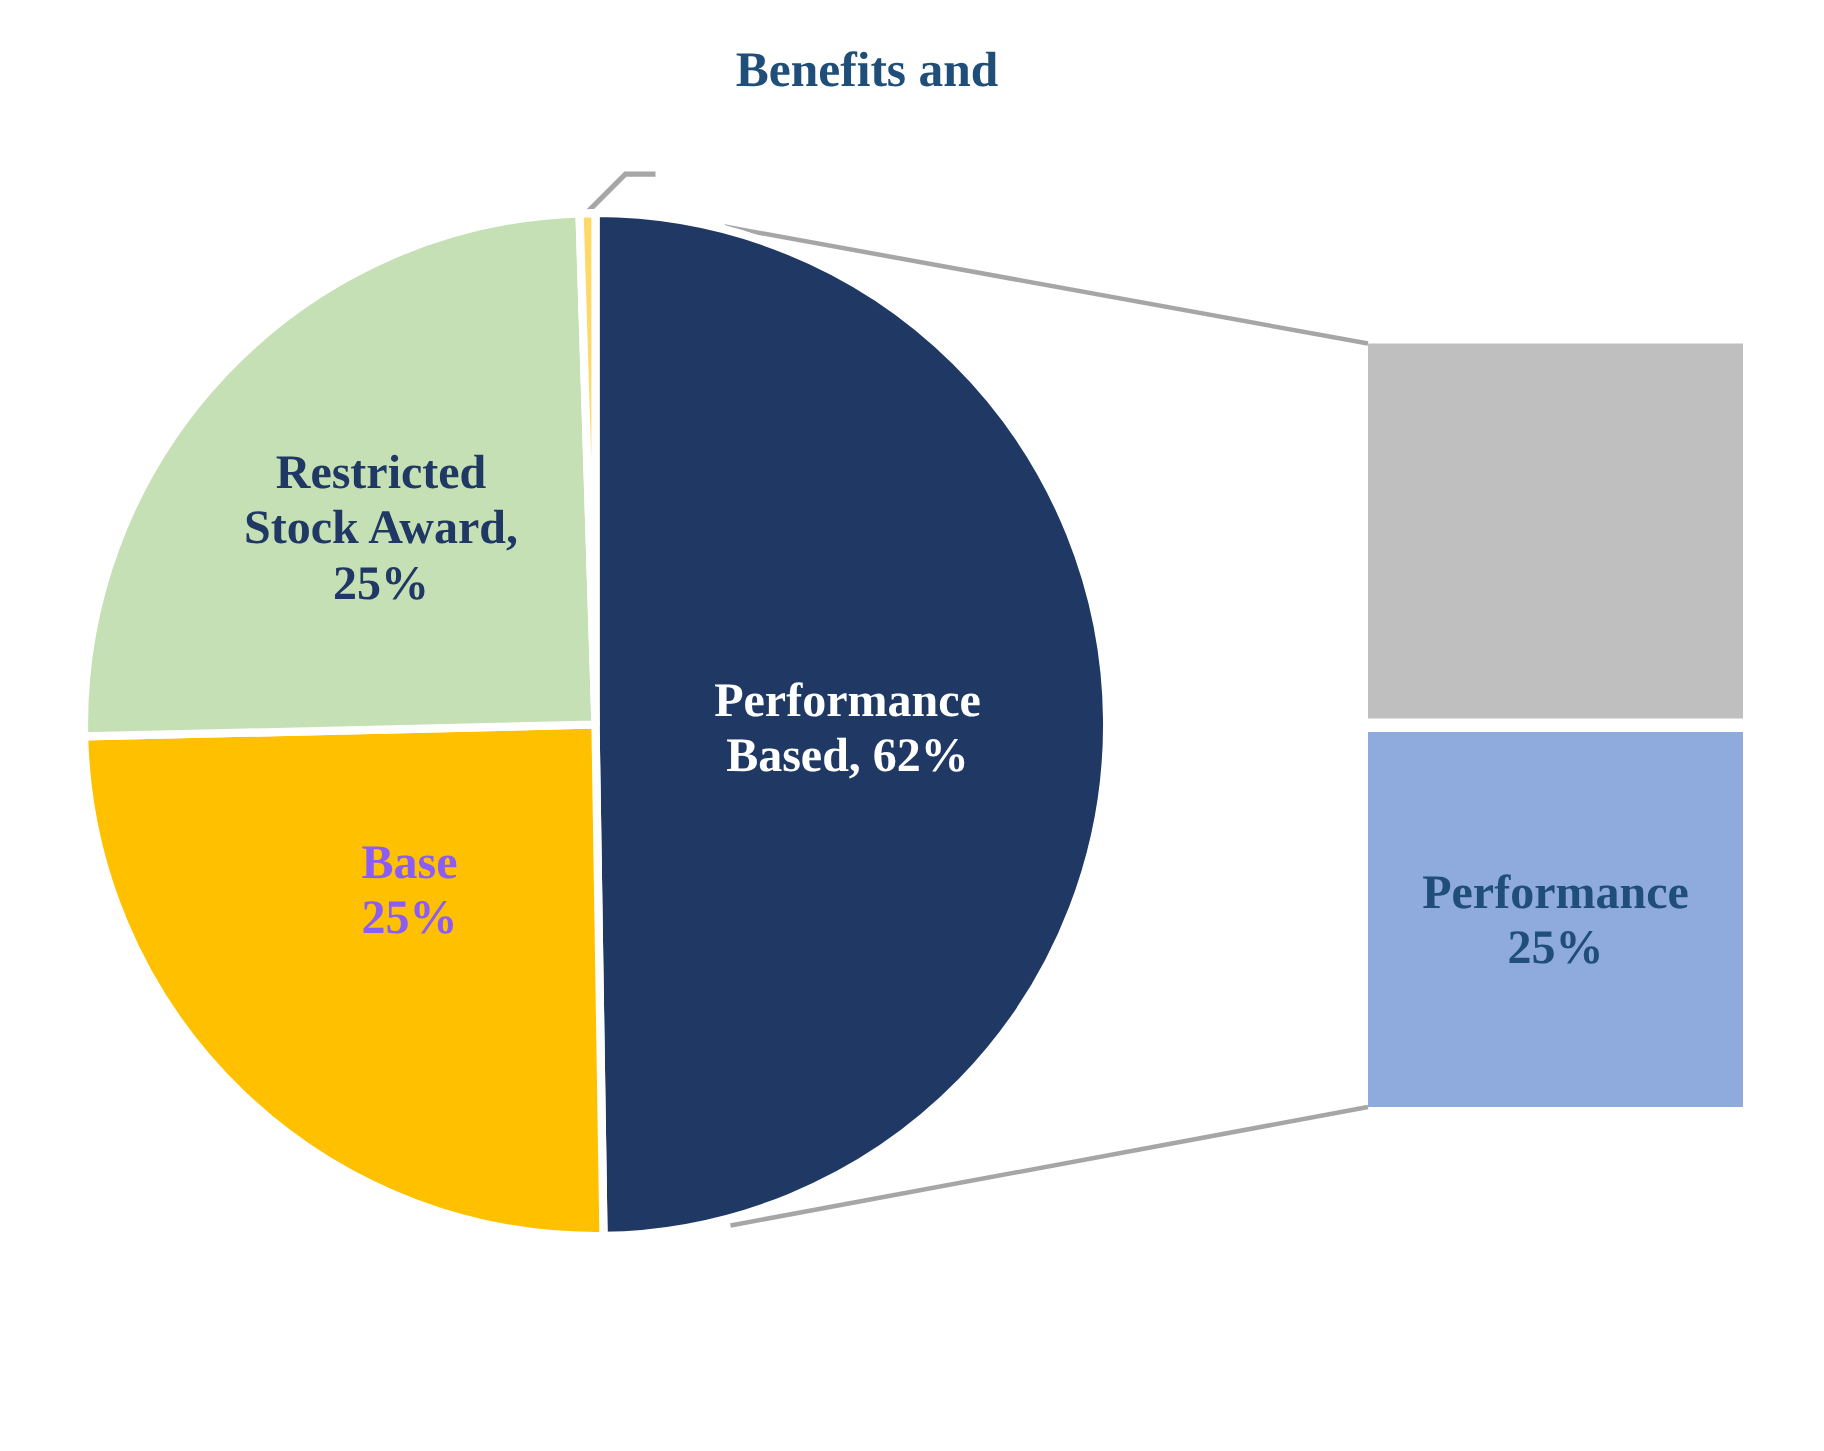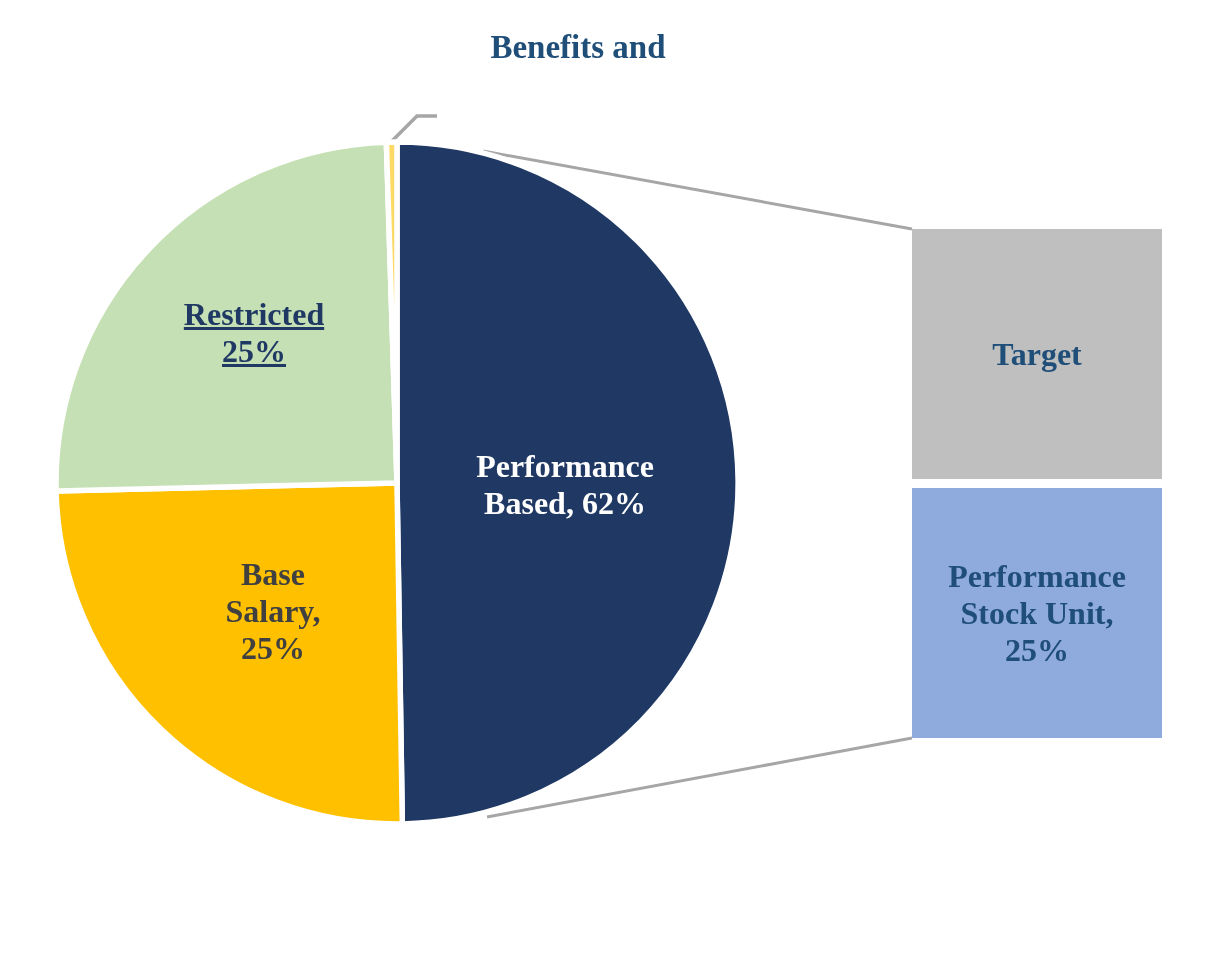--- a/index.html
+++ b/index.html
@@ -74,38 +74,36 @@
 
   <div class="chart-label title-size" id="label-benefits" style="color: rgb(31, 78, 121);">
     <div>Benefits and</div>
   </div>
 
   <div class="chart-label" id="label-performance" style="color: rgb(255, 255, 255);">
     <div>Performance</div>
     <div>Based, 62%</div>
   </div>
 
-  <div class="chart-label" id="label-restricted" style="color: rgb(31, 56, 100); text-decoration: underline;">
+  <div class="chart-label" id="label-restricted" style="color: rgb(31, 56, 100);">
     <div>Restricted</div>
+    <div>Stock Award,</div>
     <div>25%</div>
   </div>
 
-  <div class="chart-label" id="label-base" style="color: #404040;">
+  <div class="chart-label" id="label-base" style="color: #8b5cf6;">
     <div>Base</div>
-    <div>Salary,</div>
     <div>25%</div>
   </div>
 
   <div class="breakout-box" id="box-target" style="background: rgb(191, 191, 191);">
     <div class="box-label" style="color: rgb(31, 78, 121);">
-      <div>Target</div>
     </div>
   </div>
 
   <div class="breakout-box" id="box-psu" style="background: rgb(143, 170, 220);">
     <div class="box-label" style="color: rgb(31, 78, 121);">
       <div>Performance</div>
-      <div>Stock Unit,</div>
       <div>25%</div>
     </div>
   </div>
 
 </div>
 
 </body></html>

